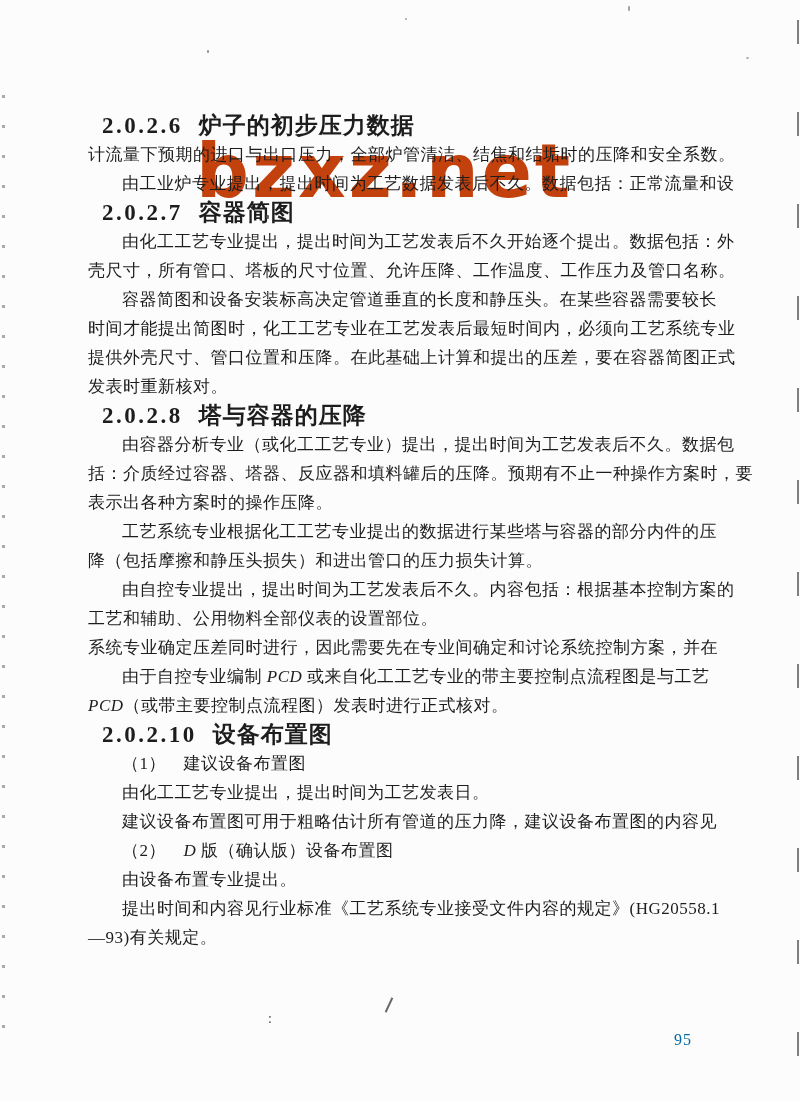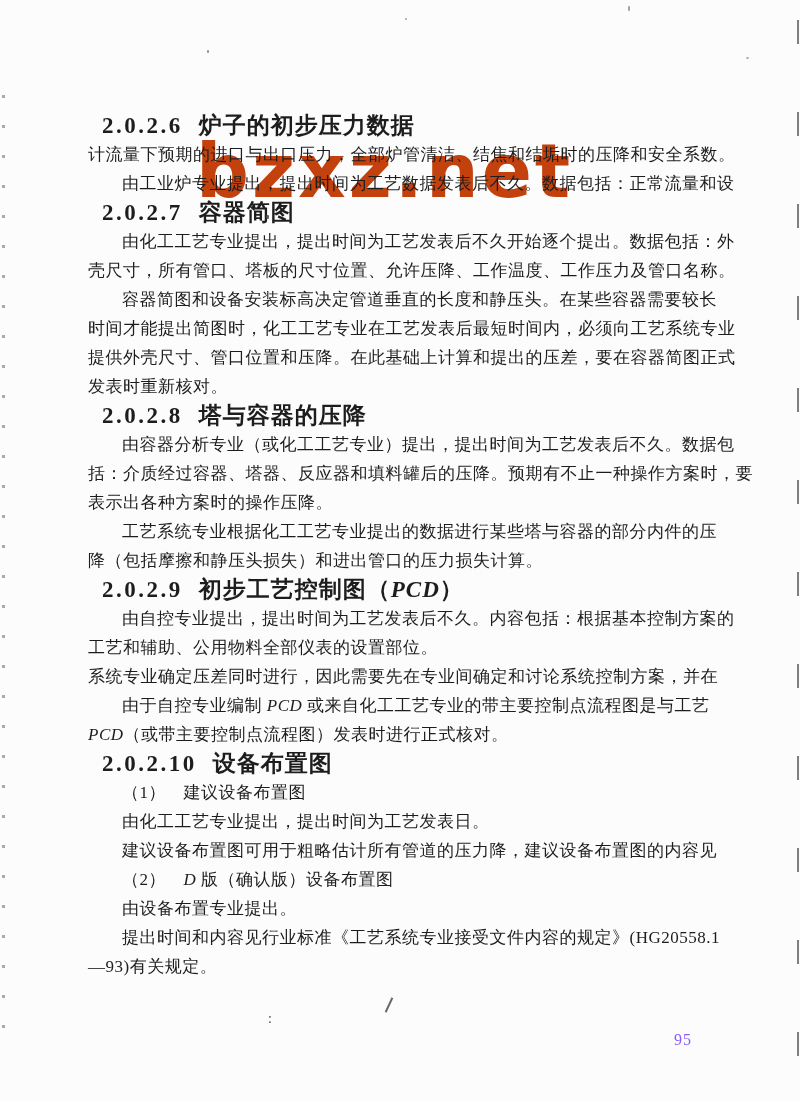--- a/index.html
+++ b/index.html
@@ -50,21 +50,21 @@
   .hnum { letter-spacing: 2.5px; margin-right: 16px; }
   .htitle { letter-spacing: 1px; }
   .it { font-style: italic; }
   .page-number {
     position: absolute;
     left: 674px;
     top: 1031px;
     z-index: 2;
     font-size: 16px;
     letter-spacing: 1px;
-    color: #8b5cf6;
+    color: #0369a1;
   }
   .stray {
     position: absolute;
     left: 268px;
     top: 1011px;
     z-index: 3;
     font-size: 14px;
     color: #4a4a4a;
   }
   .edge-left {
@@ -116,21 +116,20 @@
       <div class="heading"><span class="hnum">2.0.2.8</span><span class="htitle"><span>塔与容器的压降</span></span></div>
       <div class="para">
         <div class="line first">由容器分析专业（或化工工艺专业）提出，提出时间为工艺发表后不久。数据包</div>
         <div class="line">括：介质经过容器、塔器、反应器和填料罐后的压降。预期有不止一种操作方案时，要</div>
         <div class="line">表示出各种方案时的操作压降。</div>
       </div>
       <div class="para">
         <div class="line first">工艺系统专业根据化工工艺专业提出的数据进行某些塔与容器的部分内件的压</div>
         <div class="line">降（包括摩擦和静压头损失）和进出管口的压力损失计算。</div>
       </div>
-      <div class="heading"><span class="hnum">2.0.2.9</span><span class="htitle"><span>初步工艺控制图（</span><span class="it">PCD</span><span>）</span></span></div>
       <div class="para">
         <div class="line first">由自控专业提出，提出时间为工艺发表后不久。内容包括：根据基本控制方案的</div>
         <div class="line">工艺和辅助、公用物料全部仪表的设置部位。</div>
       </div>
       <div class="para">
         <div class="line">系统专业确定压差同时进行，因此需要先在专业间确定和讨论系统控制方案，并在</div>
         <div class="line first"><span>由于自控专业编制 </span><span class="it">PCD</span><span> 或来自化工工艺专业的带主要控制点流程图是与工艺</span></div>
         <div class="line"><span class="it">PCD</span><span>（或带主要控制点流程图）发表时进行正式核对。</span></div>
       </div>
       <div class="heading"><span class="hnum">2.0.2.10</span><span class="htitle"><span>设备布置图</span></span></div>

